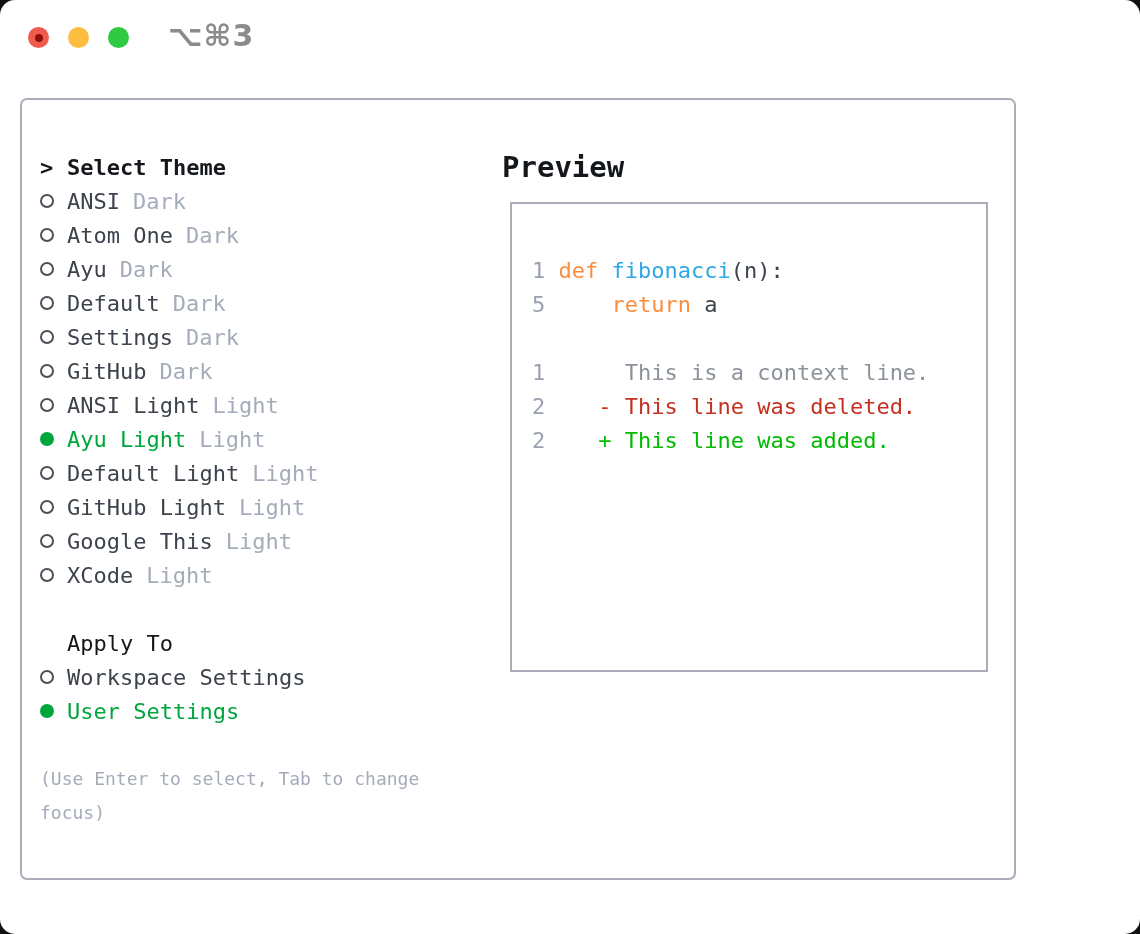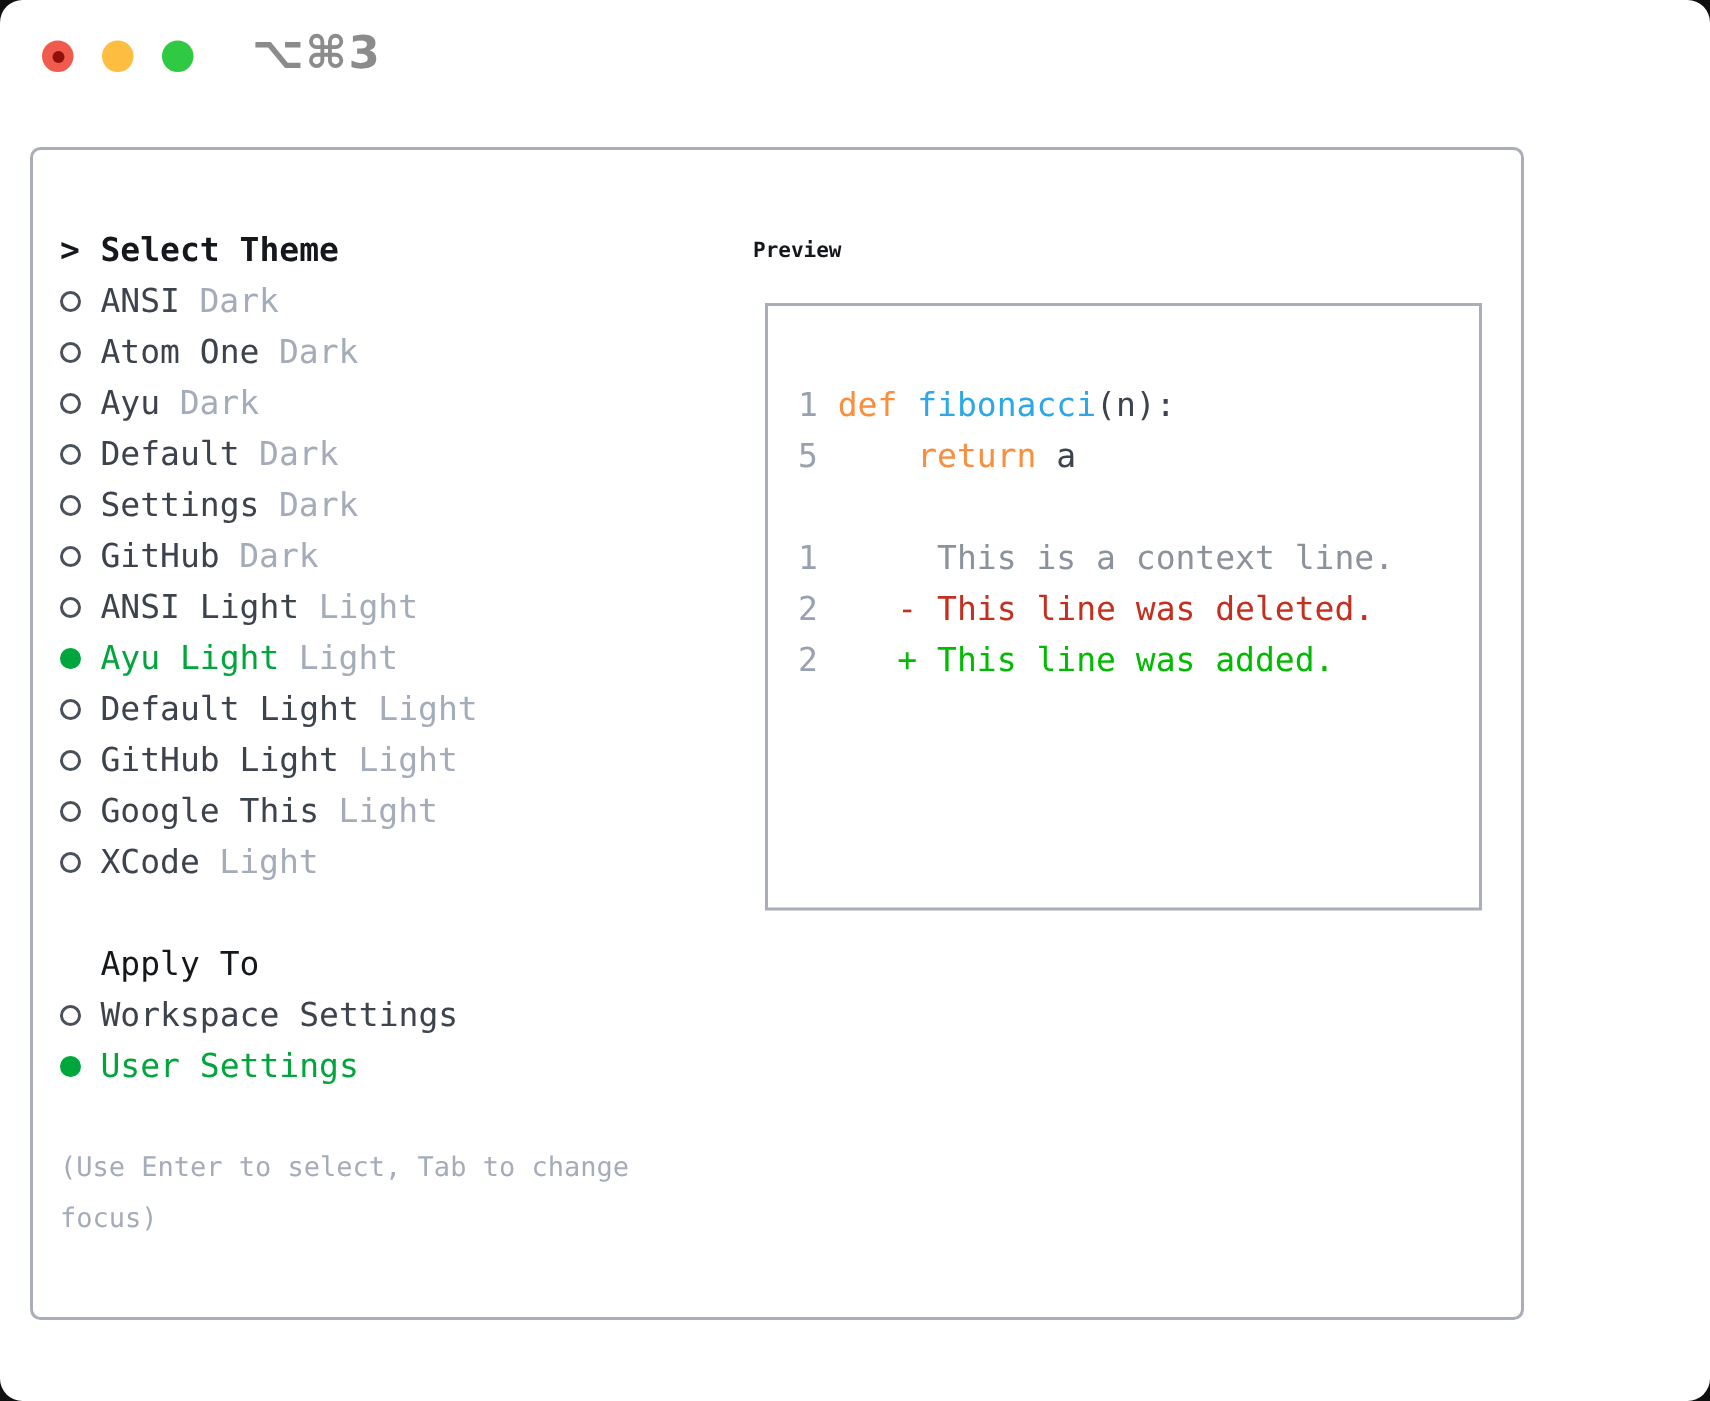--- a/index.html
+++ b/index.html
@@ -33,24 +33,24 @@
   .bullet.filled{background:var(--selected-green);border-color:var(--selected-green);}
   .section-header{font-weight:bold;color:var(--heading);}
   .row.selected .item-label{color:var(--selected-green);}
   .variant{color:var(--muted);margin-left:13px;}
   .left-col{position:absolute;left:18px;top:50px;width:450px;}
   .spacer{height:34px;}
   .help{font-size:18px;line-height:34px;color:var(--muted);width:424px;white-space:normal;}
   
   .preview-title{
     position:absolute;left:480px;top:50px;height:34px;line-height:34px;
-    font-size:14px;font-weight:bold;color:var(--heading);
+    font-size:29px;font-weight:bold;color:var(--heading);
   }
   .preview-box{
-    position:absolute;left:488px;top:102px;width:478px;height:405px;
+    position:absolute;left:488px;top:102px;width:478px;height:470px;
     border:2px solid var(--border);box-sizing:border-box;
     padding:50px 0 0 20px;overflow:hidden;
   }
   .code-line{height:34px;line-height:34px;font-size:22px;white-space:pre;}
   .tok-ln{color:var(--line-number);}
   .tok-pl{color:var(--item-text);}
   .tok-kw{color:var(--keyword-orange);}
   .tok-fn{color:var(--function-blue);}
   .tok-call{color:var(--call-coral);}
   .tok-num{color:var(--number-purple);}

